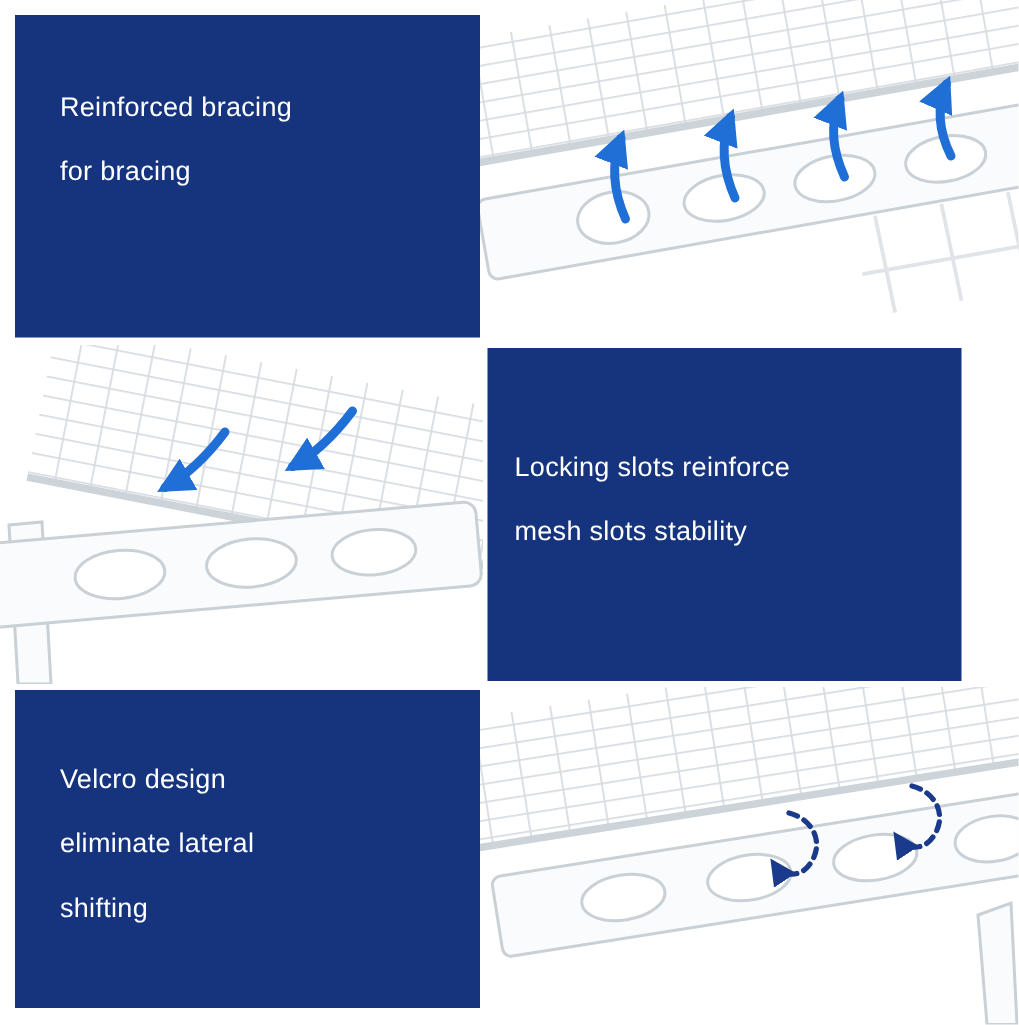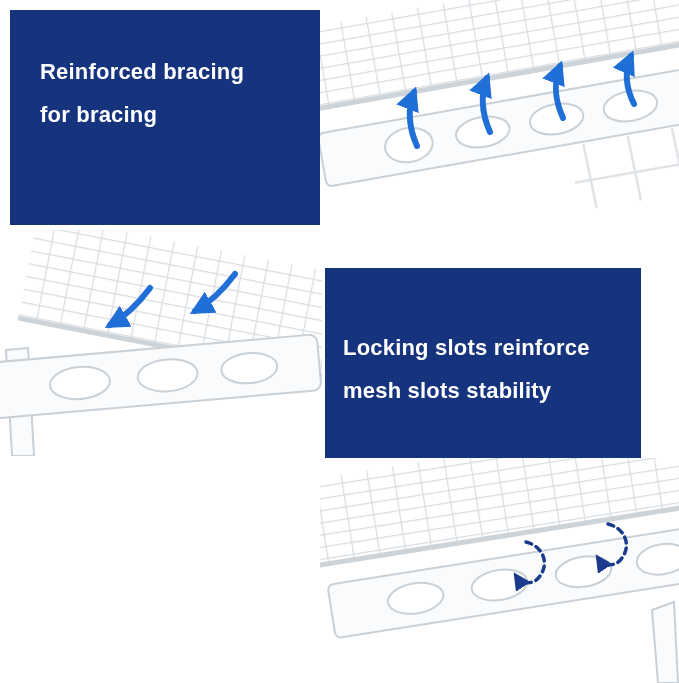--- a/index.html
+++ b/index.html
@@ -3,25 +3,25 @@
 <meta charset="utf-8">
 <style>
   html,body{margin:0;padding:0;}
   body{
     width:679px;height:683px;background:#ffffff;position:relative;overflow:hidden;
     font-family:"Liberation Sans",sans-serif;
   }
   .stage{position:absolute;inset:0;background:#ffffff;}
   .panel{
     position:absolute;background:#16337e;color:#ffffff;box-sizing:border-box;
-    font-weight:700;font-size:22px;line-height:43px;letter-spacing:0.2px;
+    font-weight:400;font-size:18px;line-height:43px;letter-spacing:0.2px;
   }
   .panel .line{white-space:nowrap;}
   #panel-top{left:10px;top:10px;width:310px;height:215px;padding:40px 18px 0 30px;}
-  #panel-mid{left:325px;top:232px;width:316px;height:222px;padding:58px 4px 0 18px;margin-top:36px;}
+  #panel-mid{left:325px;top:232px;width:316px;height:222px;padding:58px 4px 0 18px;}
   #panel-bot{left:10px;top:460px;width:310px;height:212px;padding:38px 18px 0 30px;}
   .photo{position:absolute;background:#ffffff;}
   #photo-top{left:320px;top:0;width:359px;height:226px;}
   #photo-mid{left:0;top:230px;width:322px;height:226px;}
   #photo-bot{left:320px;top:458px;width:359px;height:225px;}
   svg{display:block;width:100%;height:100%;}
 </style>
 </head>
 <body>
 
@@ -94,20 +94,25 @@
         <path d="M235,44 C223,60 211,72 195,81" marker-end="url(#mb2)"></path>
       </g>
     </svg>
   </div>
 
   <div class="panel" id="panel-mid">
     <div class="line">Locking slots reinforce</div>
     <div class="line">mesh slots stability</div>
   </div>
 
+  <div class="panel" id="panel-bot">
+    <div class="line">Velcro design</div>
+    <div class="line">eliminate lateral</div>
+    <div class="line">shifting</div>
+  </div>
 
   <div class="photo" id="photo-bot">
     <svg viewBox="0 0 359 225">
       <defs>
         <pattern id="g3" width="26" height="12" patternUnits="userSpaceOnUse">
           <path d="M0 0H26 M0 0V12" stroke="#d7dce1" stroke-width="2.4" fill="none"></path>
         </pattern>
         <marker id="mn1" viewBox="0 0 6 6" refX="4.5" refY="3" markerWidth="5" markerHeight="5" orient="auto">
           <path d="M0,0 L6,3 L0,6 Z" fill="#1a3a8c"></path>
         </marker>

